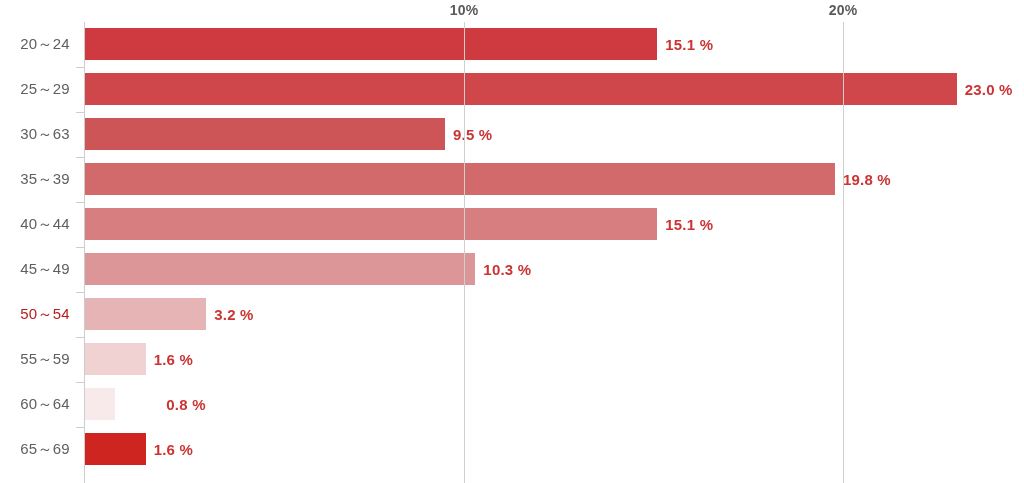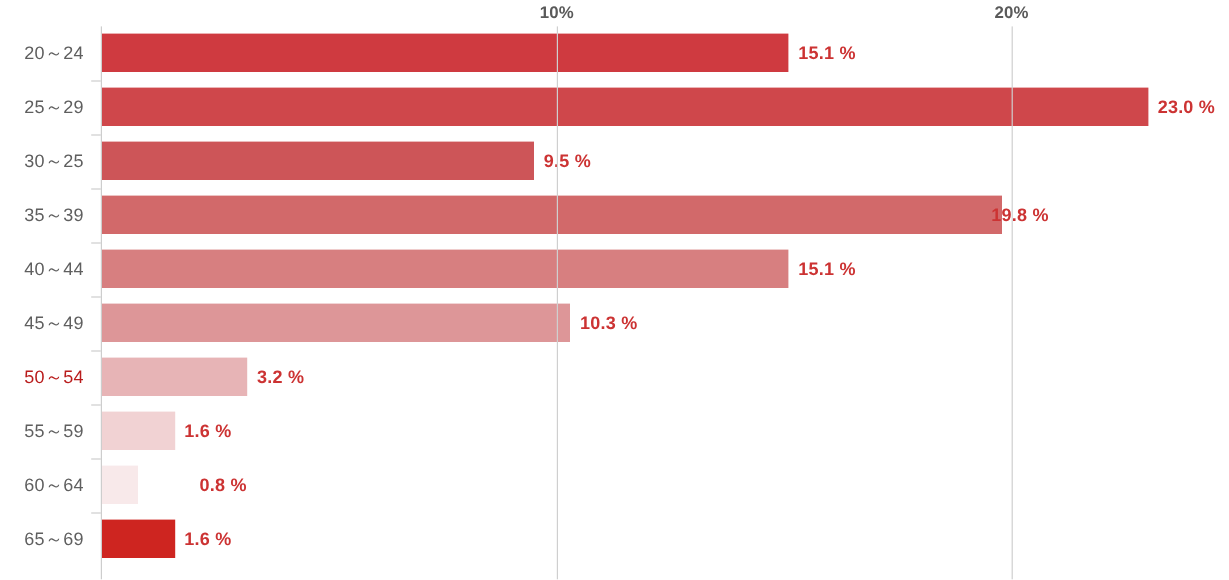--- a/index.html
+++ b/index.html
@@ -131,30 +131,30 @@
         <div class="bar" style="width: 572.29px; background: rgb(207, 58, 64);"></div>
         <div class="bar-value" style="left: 665.29px; color: rgb(204, 51, 51);">15.1 %</div>
       </div>
       <div class="row" style="top: 45px;">
         <div class="cat-label" style="color: rgb(95, 95, 95);">25～29</div>
         <div class="tick-mark" style="top: 0px; background: rgb(205, 205, 205);"></div>
         <div class="bar" style="width: 871.7px; background: rgb(207, 71, 75);"></div>
         <div class="bar-value" style="left: 964.7px; color: rgb(204, 51, 51);">23.0 %</div>
       </div>
       <div class="row" style="top: 90px;">
-        <div class="cat-label" style="color: rgb(95, 95, 95);">30～25</div>
+        <div class="cat-label" style="color: rgb(95, 95, 95);">30～63</div>
         <div class="tick-mark" style="top: 0px; background: rgb(205, 205, 205);"></div>
         <div class="bar" style="width: 360.05px; background: rgb(205, 85, 88);"></div>
         <div class="bar-value" style="left: 453.05px; color: rgb(204, 51, 51);">9.5 %</div>
       </div>
       <div class="row" style="top: 135px;">
         <div class="cat-label" style="color: rgb(95, 95, 95);">35～39</div>
         <div class="tick-mark" style="top: 0px; background: rgb(205, 205, 205);"></div>
         <div class="bar" style="width: 750.42px; background: rgb(210, 105, 106);"></div>
-        <div class="bar-value" style="left: 826px; color: rgb(204, 51, 51);">19.8 %</div>
+        <div class="bar-value" style="left: 843px; color: rgb(204, 51, 51);">19.8 %</div>
       </div>
       <div class="row" style="top: 180px;">
         <div class="cat-label" style="color: rgb(95, 95, 95);">40～44</div>
         <div class="tick-mark" style="top: 0px; background: rgb(205, 205, 205);"></div>
         <div class="bar" style="width: 572.29px; background: rgb(215, 127, 128);"></div>
         <div class="bar-value" style="left: 665.29px; color: rgb(204, 51, 51);">15.1 %</div>
       </div>
       <div class="row" style="top: 225px;">
         <div class="cat-label" style="color: rgb(95, 95, 95);">45～49</div>
         <div class="tick-mark" style="top: 0px; background: rgb(205, 205, 205);"></div>

